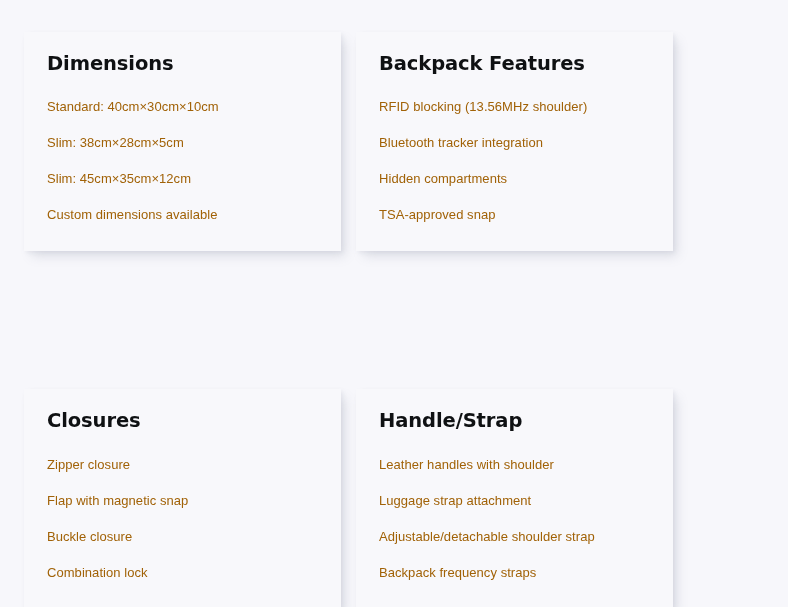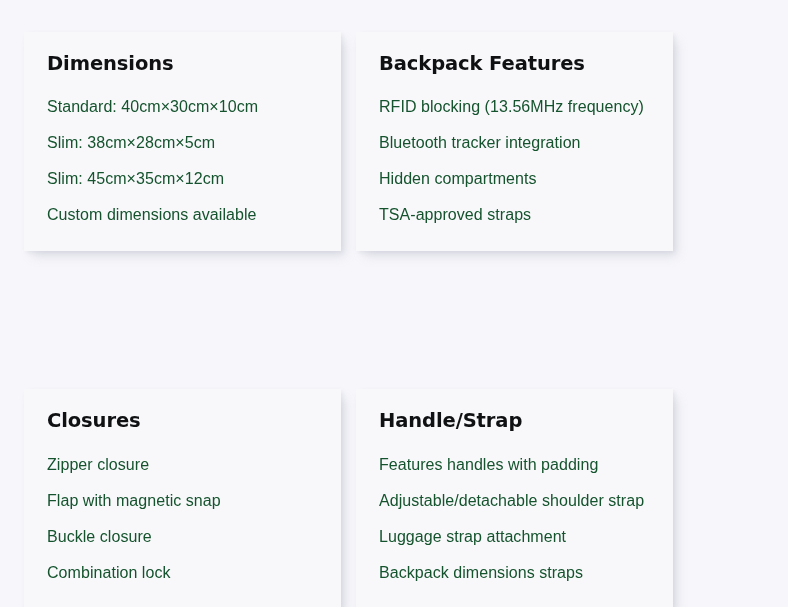--- a/index.html
+++ b/index.html
@@ -54,22 +54,22 @@
   }
 
   .card-list {
     list-style: none;
     margin: 0;
     padding: 0;
   }
 
   .card-list-item {
     font-family: "Liberation Sans", sans-serif;
-    font-size: 16px;
-    color: #14532d;
+    font-size: 13px;
+    color: #a16207;
     line-height: 36px;
     letter-spacing: 0.05px;
     white-space: normal;
   }
 </style>
 </head>
 <body>
 
 <div id="card-grid">
 
@@ -79,40 +79,40 @@
       <li class="card-list-item">Standard: 40cm×30cm×10cm</li>
       <li class="card-list-item">Slim: 38cm×28cm×5cm</li>
       <li class="card-list-item">Slim: 45cm×35cm×12cm</li>
       <li class="card-list-item">Custom dimensions available</li>
     </ul>
   </div>
 
   <div class="spec-card">
     <h3 class="card-title">Backpack Features</h3>
     <ul class="card-list">
-      <li class="card-list-item">RFID blocking (13.56MHz frequency)</li>
+      <li class="card-list-item">RFID blocking (13.56MHz shoulder)</li>
       <li class="card-list-item">Bluetooth tracker integration</li>
       <li class="card-list-item">Hidden compartments</li>
-      <li class="card-list-item">TSA-approved straps</li>
+      <li class="card-list-item">TSA-approved snap</li>
     </ul>
   </div>
 
   <div class="spec-card grid-row-2">
     <h3 class="card-title">Closures</h3>
     <ul class="card-list">
       <li class="card-list-item">Zipper closure</li>
       <li class="card-list-item">Flap with magnetic snap</li>
       <li class="card-list-item">Buckle closure</li>
       <li class="card-list-item">Combination lock</li>
     </ul>
   </div>
 
   <div class="spec-card grid-row-2">
     <h3 class="card-title">Handle/Strap</h3>
     <ul class="card-list">
-      <li class="card-list-item">Features handles with padding</li>
+      <li class="card-list-item">Leather handles with shoulder</li>
+      <li class="card-list-item">Luggage strap attachment</li>
       <li class="card-list-item">Adjustable/detachable shoulder strap</li>
-      <li class="card-list-item">Luggage strap attachment</li>
-      <li class="card-list-item">Backpack dimensions straps</li>
+      <li class="card-list-item">Backpack frequency straps</li>
     </ul>
   </div>
 
 </div>
 
 </body></html>

